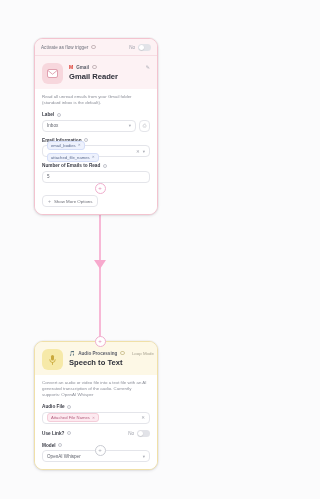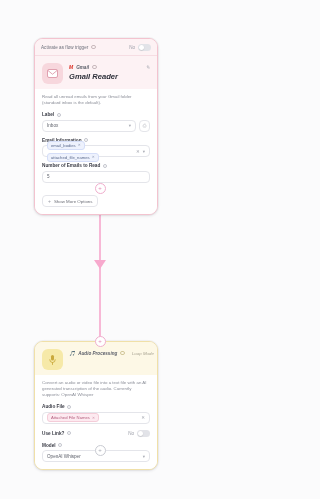--- a/index.html
+++ b/index.html
@@ -90,21 +90,21 @@
   .node-head.stt   { background: #fdf8e6; }
 
   .node-icon {
     width: 21px; height: 21px; border-radius: 6px;
     display: flex; align-items: center; justify-content: center;
     flex: none;
   }
   .node-icon.gmail { background: #f7d7dd; }
   .node-icon.stt   { background: #f6e9a8; }
 
-  .node-head-body { flex: 1; min-width: 0; font-style: italic; }
+  .node-head-body { flex: 1; min-width: 0; }
   .node-cat-row {
     display: flex; align-items: center; gap: 3px;
     height: 8px; margin-bottom: 1px;
   }
   .node-cat { font-size: 4.6px; font-weight: bold; color: #5d606b; white-space: nowrap; }
   .loop-label { font-size: 4.4px; color: #a8a392; margin-left: 4px; white-space: nowrap; }
   .node-title { font-size: 7.6px; font-weight: bold; color: #2d2f39; line-height: 10px; }
 
   .pencil { font-size: 5px; color: #a6a8b1; flex: none; margin-left: auto; }
   .info-dot {
@@ -263,20 +263,21 @@
     </div>
     <div class="node-head-body">
       <div class="node-cat-row">
         <span style="font-size:5px;line-height:1;">🎵</span>
         <span class="node-cat">Audio Processing</span>
         <span class="info-dot y"></span>
         <span class="loop-label">Loop Mode</span>
         <span class="switch" style="width:11px;height:6px;"></span>
 
       </div>
+      <div class="node-title">Speech to Text</div>
     </div>
   </div>
 
   <div class="node-body">
     <div class="node-desc">Convert an audio or video file into a text file with an AI generated transcription of the audio. Currently supports: OpenAI Whisper</div>
 
     <div class="field">
       <div class="field-label-row">
         <span class="field-label">Audio File</span>
         <span class="info-dot sm"></span>

